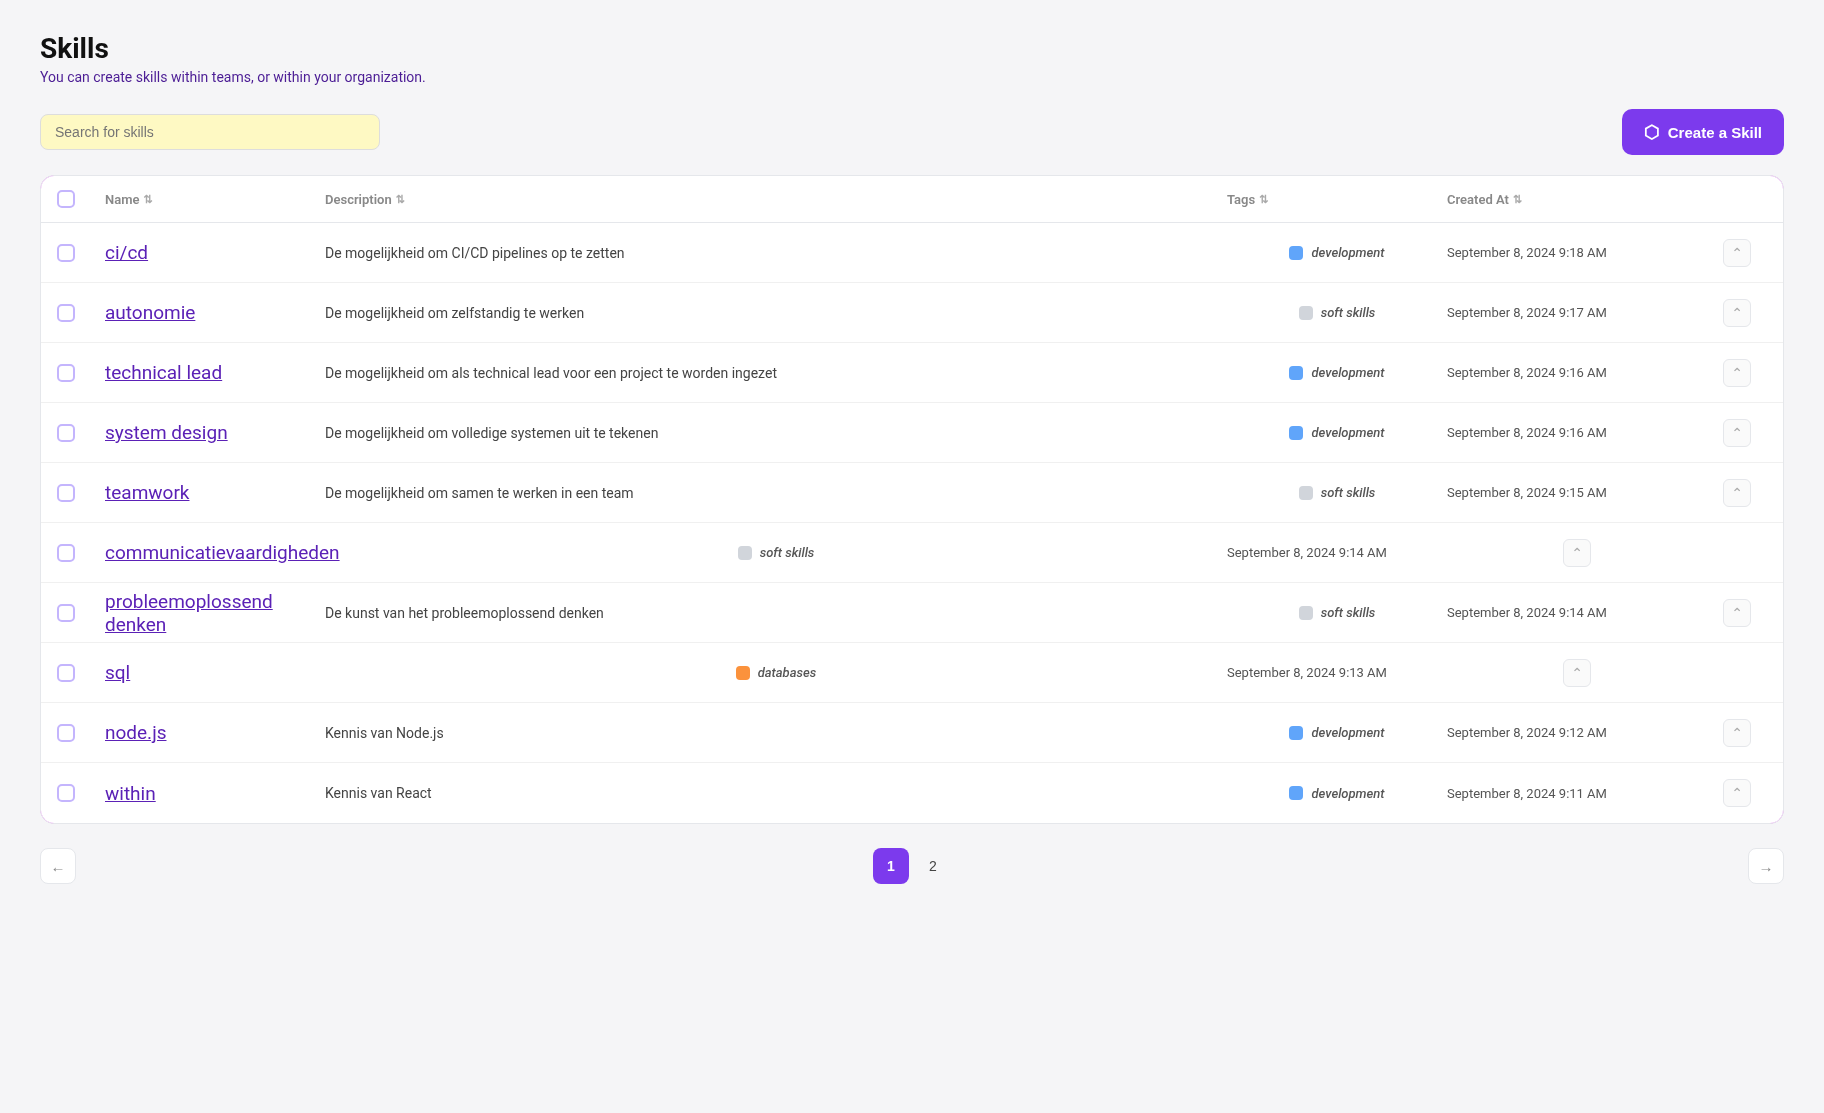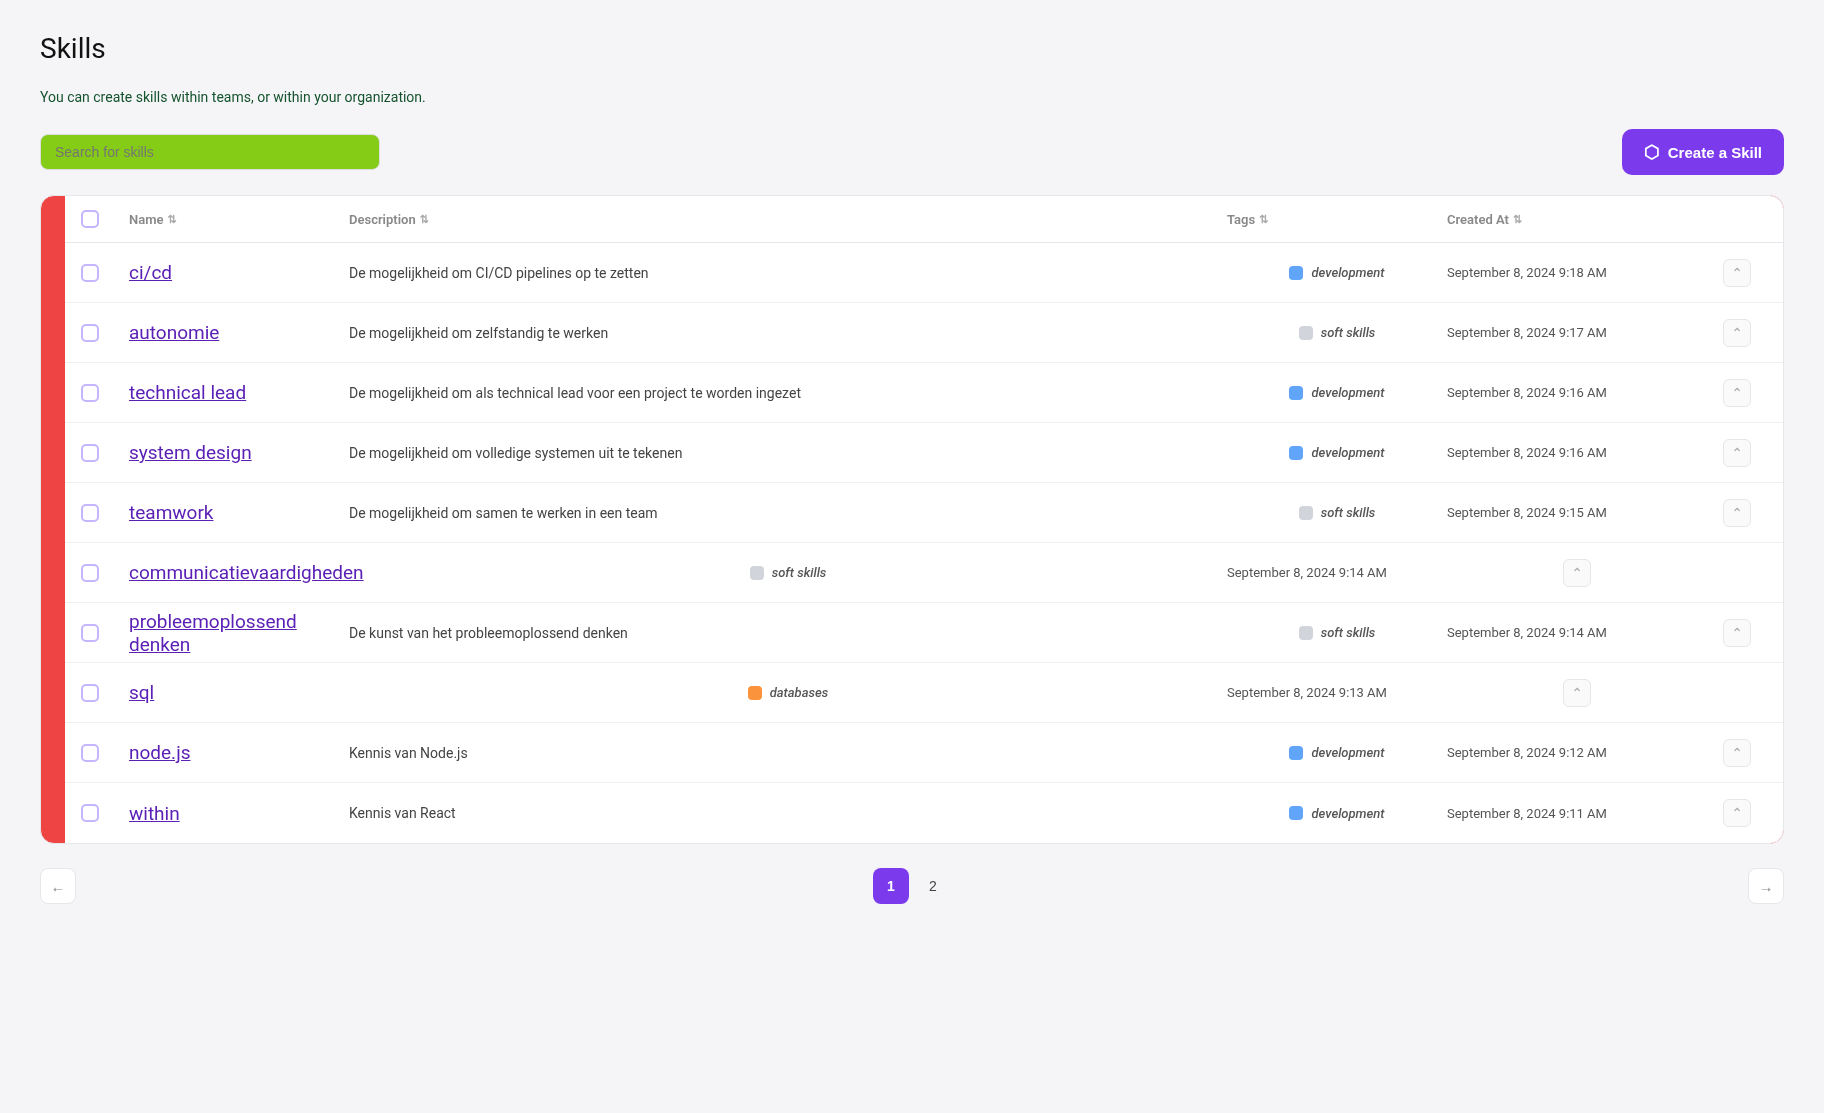--- a/index.html
+++ b/index.html
@@ -11,68 +11,67 @@
     }
     .page-container {
       max-width: 1824px;
       margin: 0 auto;
       padding: 32px 40px;
       background: #f5f5f7;
       min-height: 1113px;
     }
     .page-title {
       font-size: 28px;
-      font-weight: 400;
+      font-weight: 700;
       color: #111;
-      margin-bottom: 24px;
+      margin-bottom: 4px;
     }
     .page-subtitle {
       font-size: 14px;
-      color: #14532d;
+      color: #4c1d95;
       margin-bottom: 24px;
     }
     .toolbar {
       display: flex;
       align-items: center;
       justify-content: space-between;
       margin-bottom: 20px;
     }
     .search-input {
       width: 340px;
       padding: 9px 14px;
       border: 1.5px solid #ddd;
       border-radius: 8px;
       font-size: 14px;
       color: #555;
-      background: #84cc16;
+      background: #fef9c3;
       outline: none;
     }
     .create-btn {
       display: flex;
       align-items: center;
       gap: 8px;
       background: #7c3aed;
       color: #fff;
       border: none;
       border-radius: 10px;
       padding: 12px 22px;
       font-size: 15px;
       font-weight: 600;
       cursor: pointer;
       white-space: nowrap;
     }
     .create-btn-icon {
       font-size: 18px;
     }
     .table-card {
-      background: #ef4444;
+      background: #d946ef;
       border-radius: 14px;
       border: 1px solid #e5e7eb;
       overflow: hidden;
-      padding-left: 24px;
     }
     .table-header {
       display: grid;
       grid-template-columns: 48px 220px 1fr 220px 260px 60px;
       align-items: center;
       padding: 14px 16px;
       border-bottom: 1px solid #e5e7eb;
       background: #fff;
     }
     .th {

